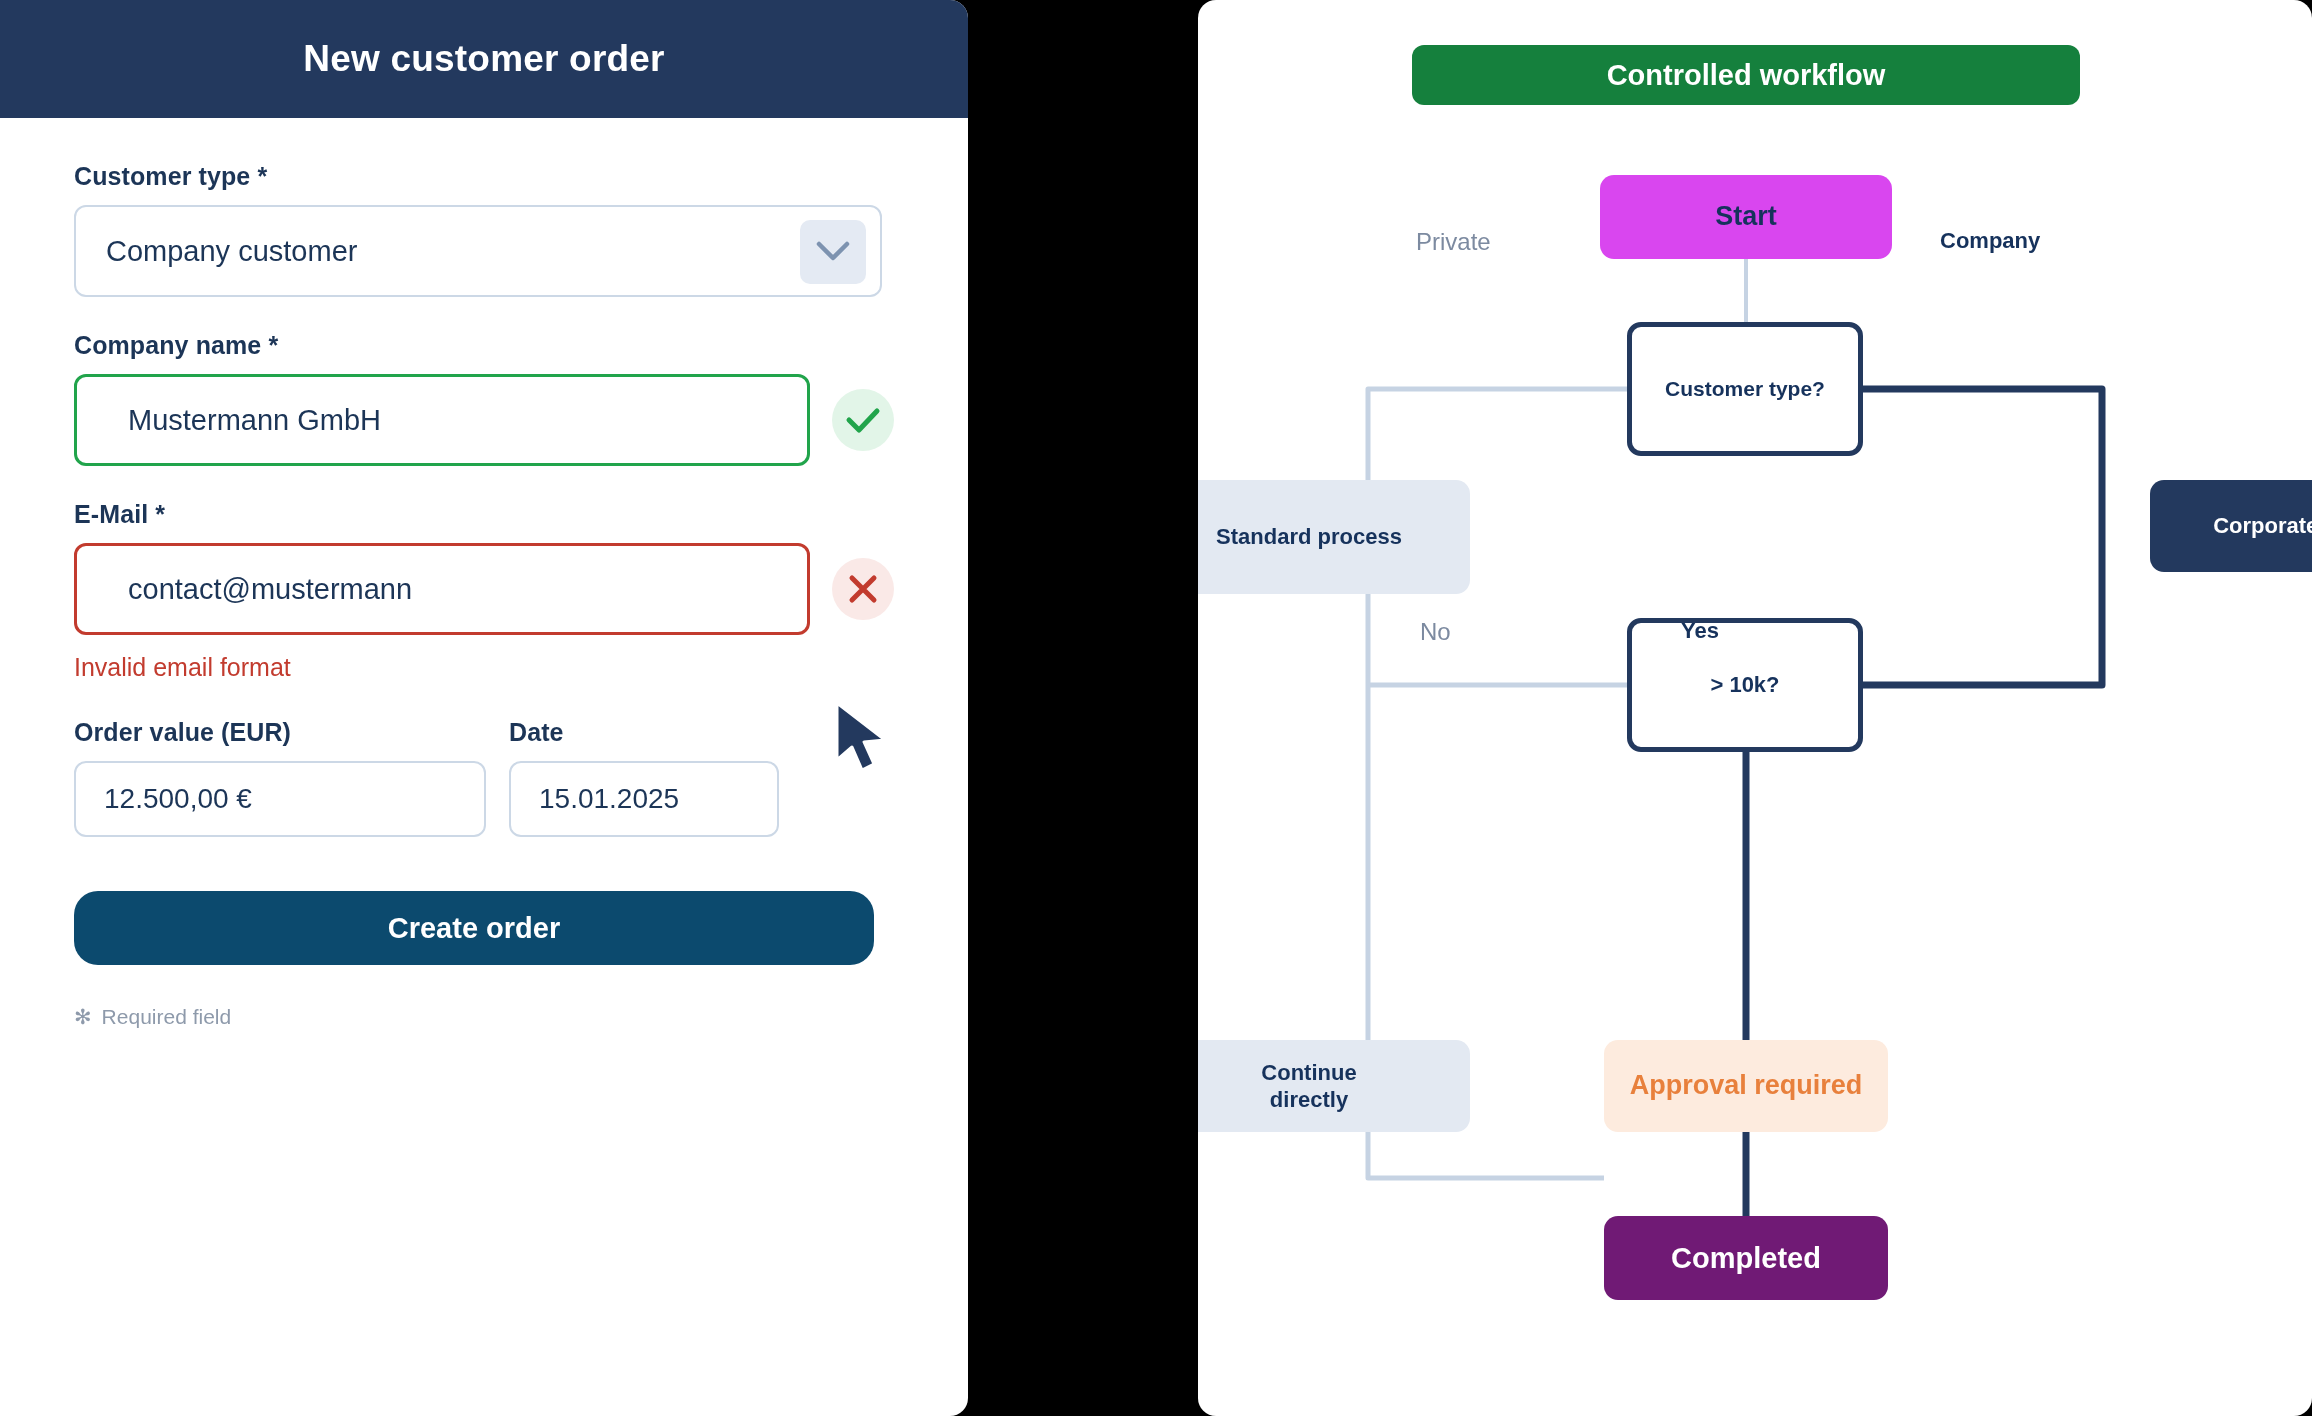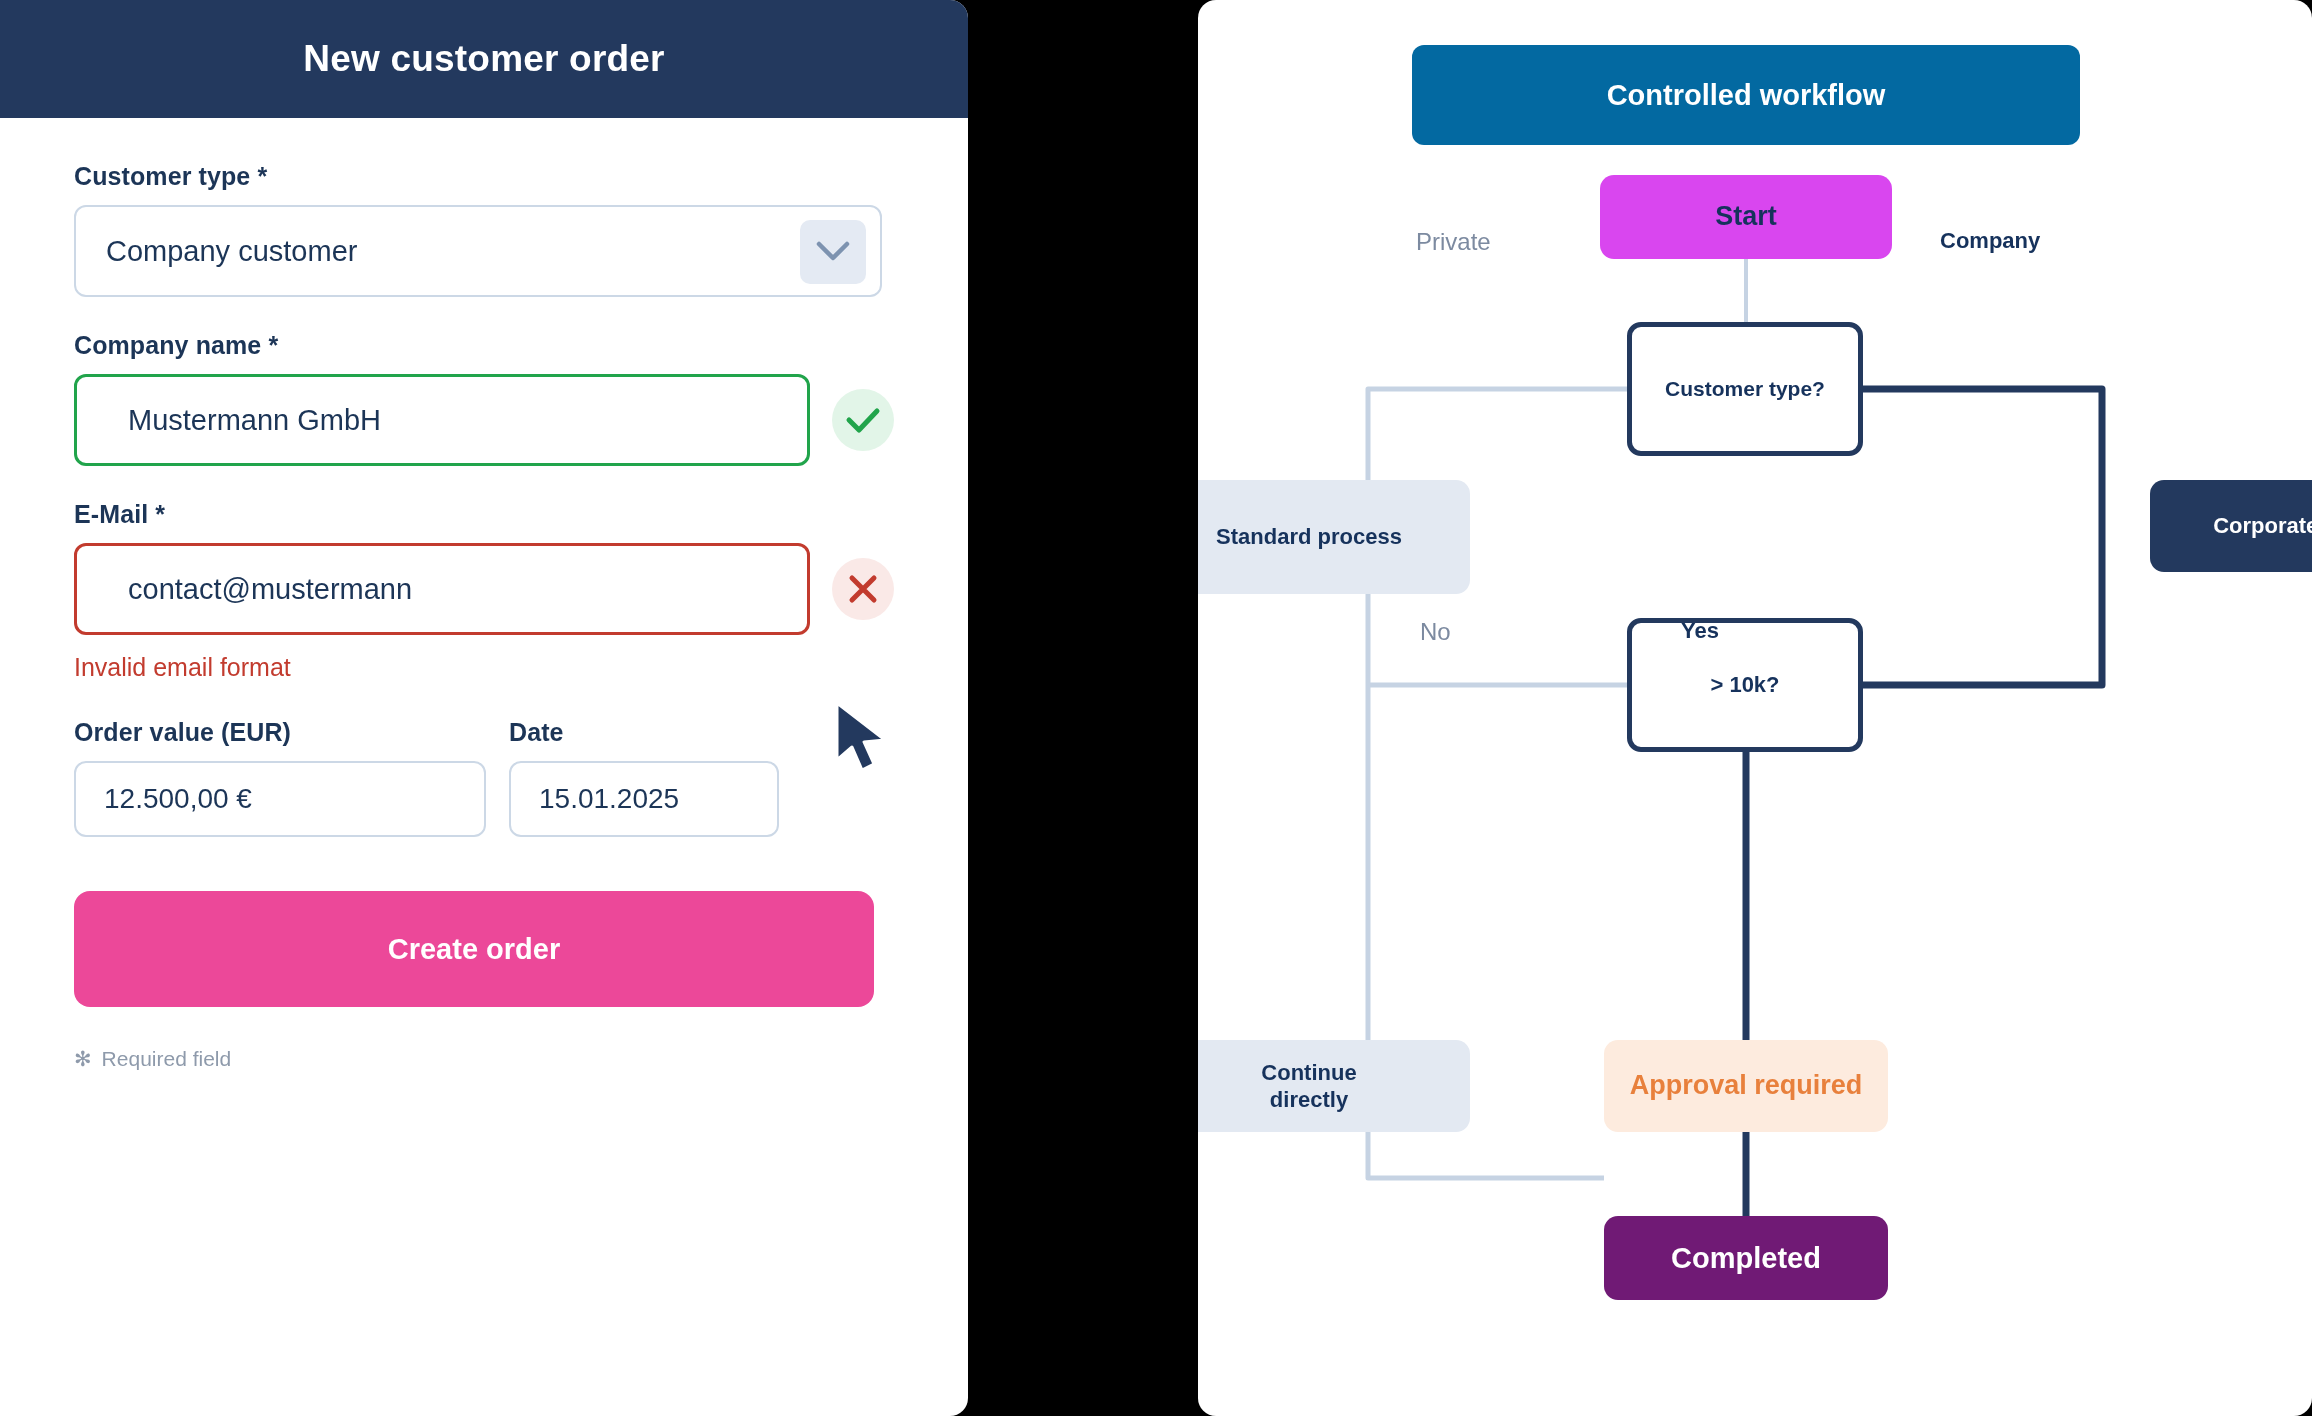--- a/index.html
+++ b/index.html
@@ -69,22 +69,22 @@
   .two-col { display: flex; gap: 23px; margin-top: 36px; }
   .col-value { width: 412px; }
   .col-date { width: 270px; }
   .small-input {
     height: 76px; border: 2px solid #CCD8E6; border-radius: 12px; background: #fff;
     display: flex; align-items: center;
   }
   .small-input .val { color: #1C3557; font-size: 28px; padding-left: 28px; }
 
   .submit-btn {
-    margin-top: 54px; width: 800px; height: 116px; border-radius: 16px;
-    background: #ec4899; color: #fff; font-size: 29px; font-weight: bold;
+    margin-top: 54px; width: 800px; height: 74px; border-radius: 24px;
+    background: #0c4a6e; color: #fff; font-size: 29px; font-weight: bold;
     display: flex; align-items: center; justify-content: center; border: none;
     cursor: pointer;
   }
   .required-note {
     margin-top: 40px; color: #8E9AAB; font-size: 21px;
     display: flex; align-items: center; gap: 10px;
   }
 
   
   .cursor { position: absolute; left: 833px; top: 700px; z-index: 40; }
@@ -96,22 +96,22 @@
     overflow: hidden;
   }
   .flow-canvas { position: absolute; inset: 0; }
   .flow-svg { position: absolute; left: 0; top: 0; }
 
   .node {
     position: absolute; display: flex; align-items: center; justify-content: center;
     text-align: center; line-height: 1.25; z-index: 5;
   }
   .n-banner {
-    left: 214px; top: 45px; width: 668px; height: 100px; border-radius: 12px;
-    background: #0369a1; color: #fff; font-size: 29px; font-weight: bold;
+    left: 214px; top: 45px; width: 668px; height: 60px; border-radius: 12px;
+    background: #15803d; color: #fff; font-size: 29px; font-weight: bold;
   }
   .n-start {
     left: 402px; top: 175px; width: 292px; height: 84px; border-radius: 14px;
     background: #d946ef; color: #16325C; font-size: 27px; font-weight: bold;
   }
   .n-ctype {
     left: 429px; top: 322px; width: 236px; height: 134px; border-radius: 14px;
     background: #ffffff; border: 5px solid #23395E;
     color: #16325C; font-size: 21px; font-weight: bold;
   }

